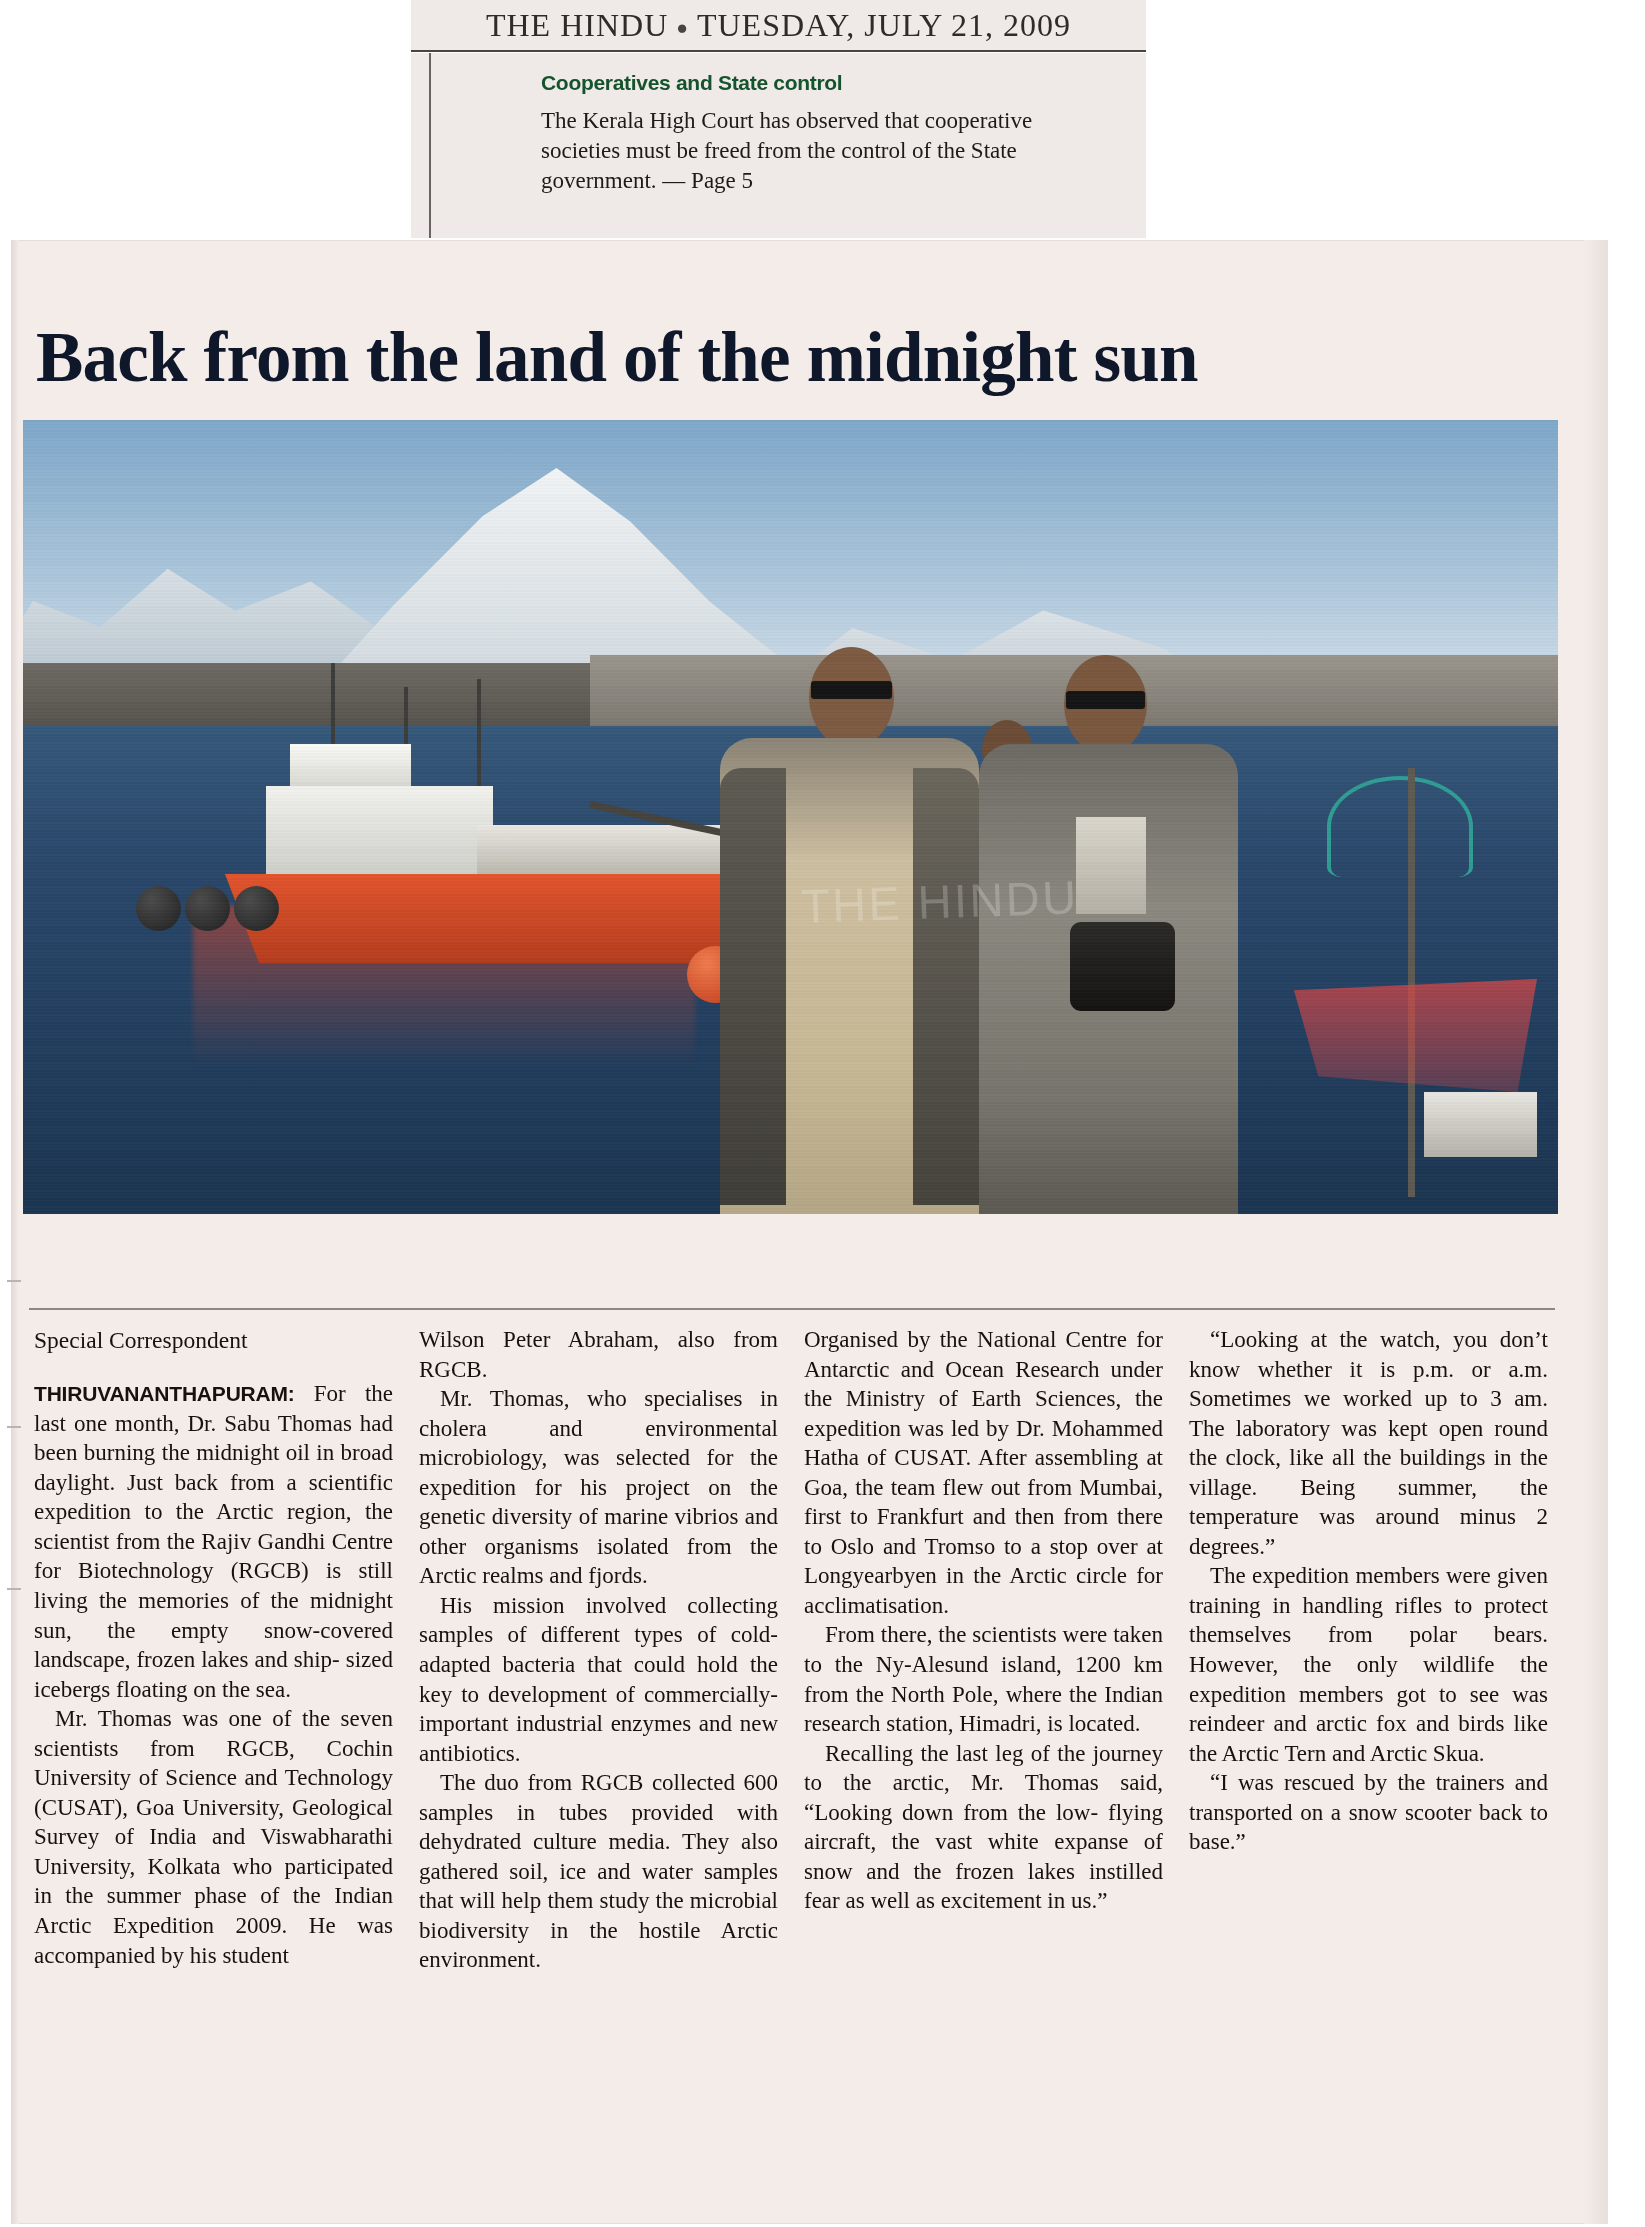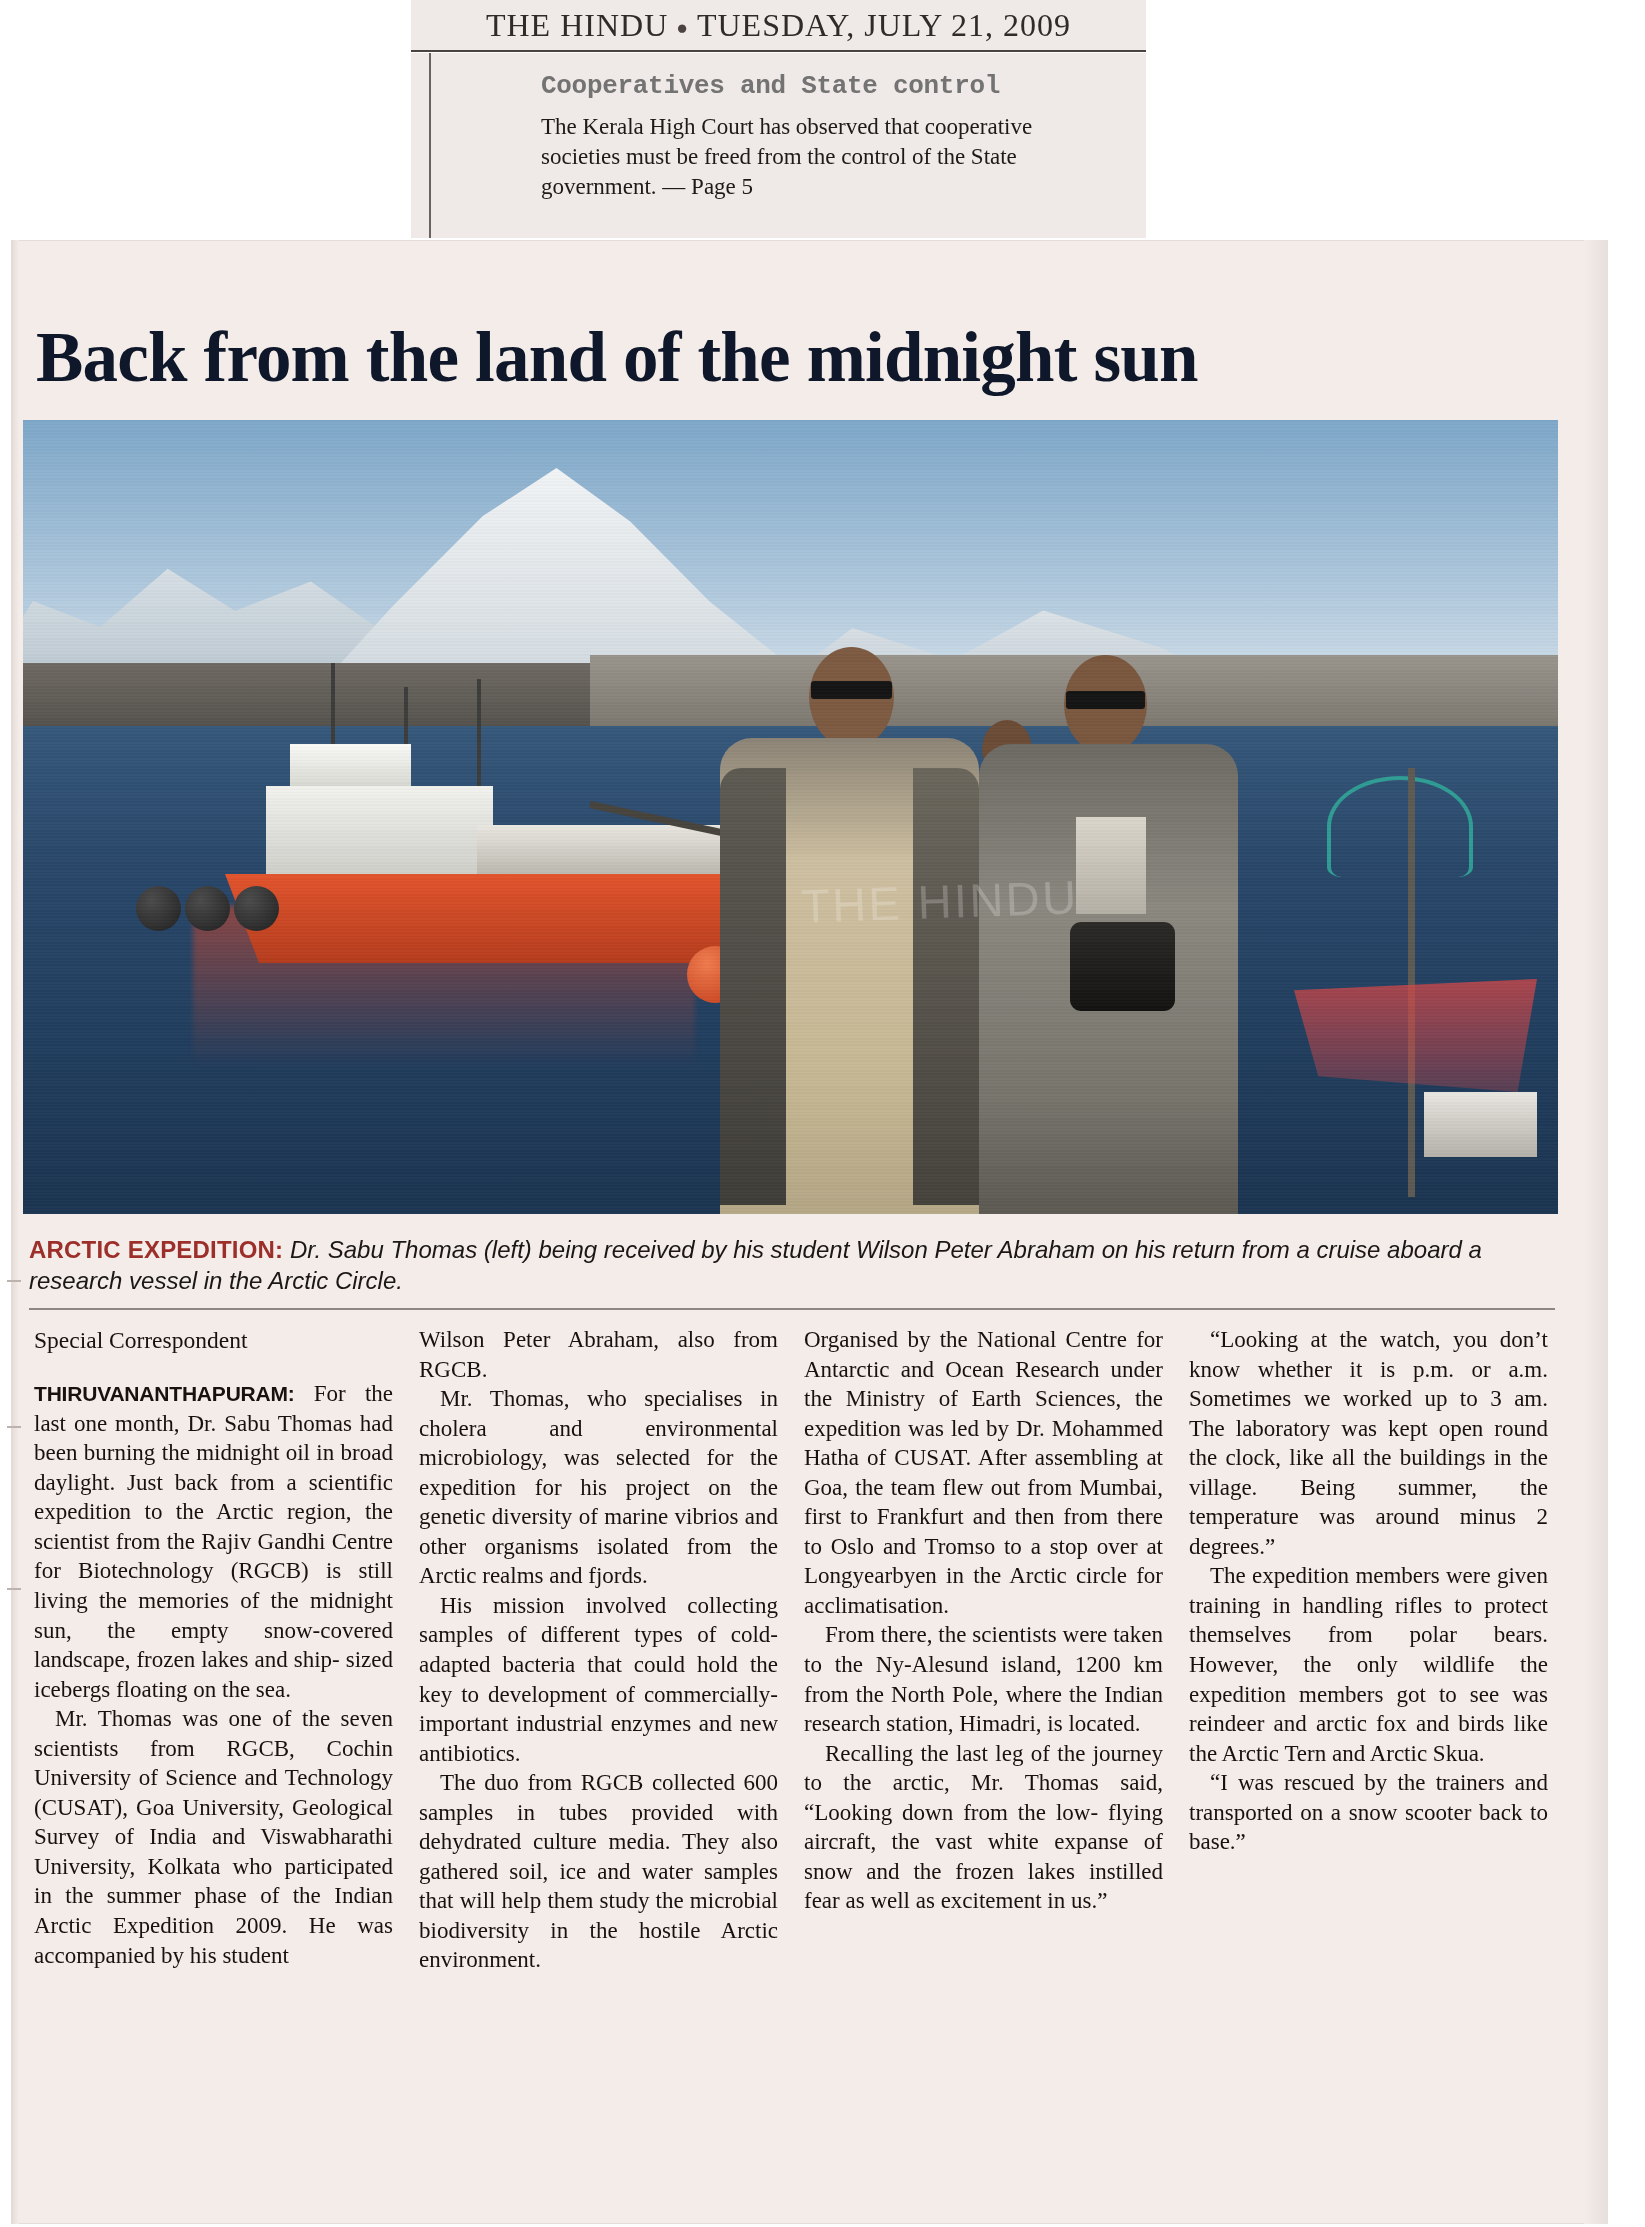--- a/index.html
+++ b/index.html
@@ -67,24 +67,24 @@
     height: 185px;
     background: #6b6360;
   }
   .teaser-inner {
     position: absolute;
     left: 541px;
     top: 71px;
     width: 567px;
   }
   .teaser-head {
-    font-family: Liberation Mono, monospace;
+    font-family: Liberation Sans, sans-serif;
     font-weight: bold;
-    font-size: 26px;
-    color: #737373;
+    font-size: 21px;
+    color: #14532d;
     letter-spacing: -0.3px;
     margin-bottom: 11.3px;
   }
   .teaser-body {
     font-family: "Liberation Serif", serif;
     font-size: 23px;
     line-height: 1.29;
     color: #1d1a18;
   }
 
@@ -394,23 +394,20 @@
       <div class="p-glasses" style="left:87px; top:36px; width:79px; height:18px;"></div>
       <div class="p-body" style="left:0; top:89px; width:259px; height:470px; background:linear-gradient(to bottom,#6d6a64 0%,#8b887f 35%,#77746c 75%,#5c5953 100%); border-radius:32px 32px 0 0;"></div>
       <div style="position:absolute; left:97px; top:162px; width:70px; height:97px; background:linear-gradient(to bottom,#dad6cc,#b4b0a5);"></div>
       <div style="position:absolute; left:91px; top:267px; width:105px; height:89px; border-radius:11.3px; background:linear-gradient(to bottom,#2c2a27,#131211);"></div>
     </div>
 
     <div class="photo-watermark">THE HINDU</div>
     <div class="photo-grain"></div>
   </div>
 
-  <div class="caption">
-    <span class="kicker">ARCTIC EXPEDITION:</span><span> Dr. Sabu Thomas (left) being received by his student Wilson Peter Abraham on his return from a cruise aboard a research vessel in the Arctic Circle.</span>
-  </div>
   <div class="caption-rule"></div>
 
   <div class="cols">
 
     <div class="col">
       <div class="byline">Special Correspondent</div>
       <p class="first lead"><span class="dateline">THIRUVANANTHAPURAM:</span> <span>For the last one month, Dr. Sabu Thomas had been burning the midnight oil in broad daylight. Just back from a scientific expedition to the Arctic region, the scientist from the Rajiv Gandhi Centre for Biotechnology (RGCB) is still living the memories of the midnight sun, the empty snow-covered landscape, frozen lakes and ship- sized icebergs floating on the sea.</span></p>
       <p>Mr. Thomas was one of the seven scientists from RGCB, Cochin University of Science and Technology (CUSAT), Goa University, Geological Survey of India and Viswabharathi University, Kolkata who participated in the summer phase of the Indian Arctic Expedition 2009. He was accompanied by his student</p>
     </div>
 

